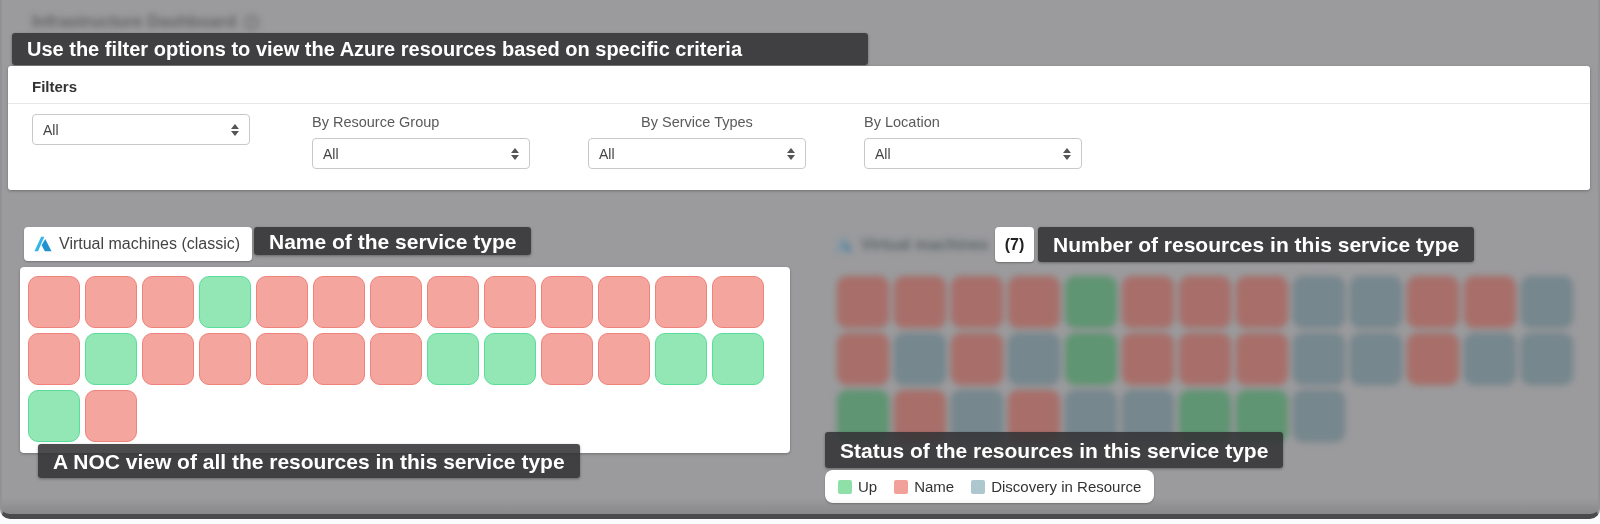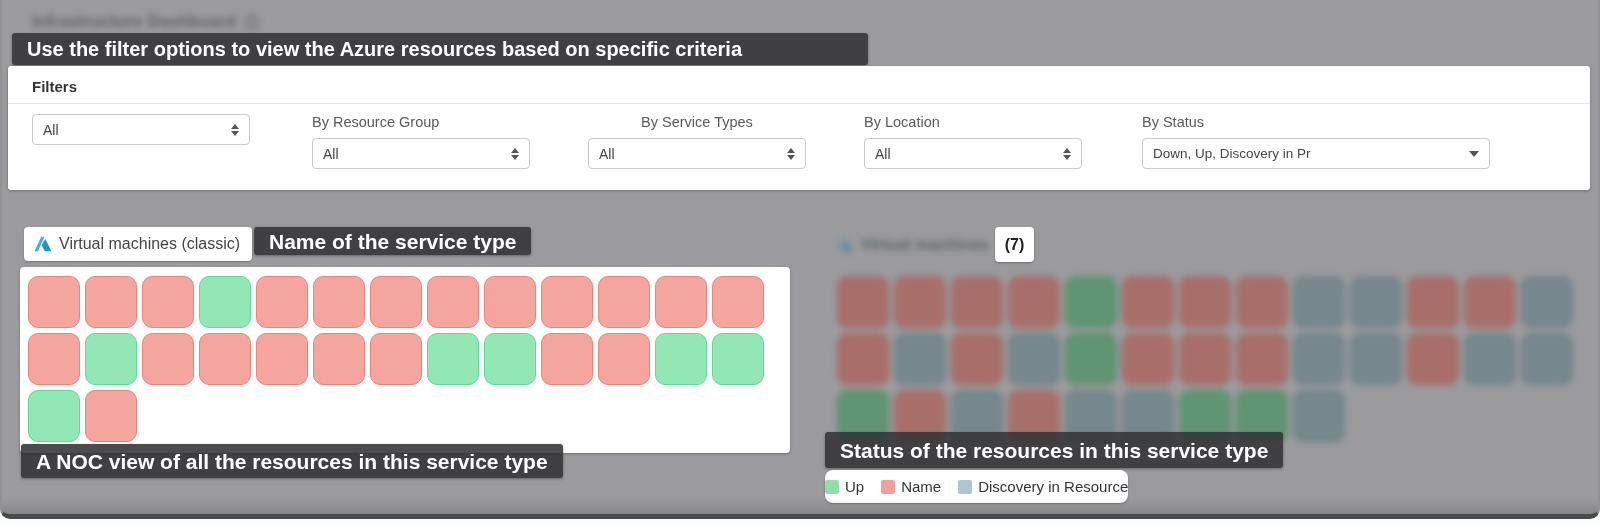--- a/index.html
+++ b/index.html
@@ -20,21 +20,21 @@
   .info-icon { width:15px; height:15px; border:2px solid #6d6d70; border-radius:50%;
     font-size:10px; font-weight:700; color:#6d6d70; display:flex; align-items:center; justify-content:center; }
 
   
   .callout { position:absolute; background:rgba(51,51,53,0.88); color:#fff; font-weight:600;
     font-size:21px; line-height:1; display:flex; align-items:center; padding:14px 15px;
     border-radius:3px; box-shadow:0 1px 3px rgba(0,0,0,0.35); white-space:nowrap; }
   .co-filters { left:10px; top:33px; height:32px; width:856px; font-size:20px; }
   .co-name    { left:252px; top:227px; height:19px; }
   .co-count   { left:1036px; top:227px; height:35px; }
-  .co-noc     { left:19px;  top:444px; height:34px; }
+  .co-noc     { left:36px;  top:444px; height:34px; }
   .co-status  { left:823px; top:432px; height:36px; }
 
   
   .filters-card { position:absolute; left:6px; top:66px; width:1582px; height:124px;
     background:#fff; border-radius:3px; box-shadow:0 1px 3px rgba(0,0,0,0.28); }
   .filters-title { position:absolute; left:24px; top:12px; font-size:15px; font-weight:700; color:#333; }
   .filters-divider { position:absolute; left:0; top:37px; width:100%; height:1px; background:#e7e7e7; }
   .filter-group { position:absolute; top:48px; }
   .fg-0 { left:24px; }  .fg-1 { left:304px; } .fg-2 { left:580px;text-align:center; } .fg-3 { left:856px; } .fg-4 { left:1134px; }
   .filter-label { display:block; font-size:14.5px; color:#5a5a5a; margin-bottom:8px; }
@@ -61,21 +61,21 @@
 
   
   .noc-card { position:absolute; left:18px; top:267px; width:770px; height:186px; background:#fff;
     border-radius:4px; box-shadow:0 1px 3px rgba(0,0,0,0.28); padding:9px 0 0 8px; }
   .noc-grid-right { position:absolute; left:835px; top:276px; }
   .noc-row { display:flex; gap:5px; margin-bottom:5px; }
   .noc-square { width:52px; height:52px; border-radius:10px; border:1px solid transparent; cursor:pointer; }
 
   
   .legend { position:absolute; left:823px; top:470px; height:33px; background:#fff; border-radius:8px;
-    box-shadow:0 1px 2px rgba(0,0,0,0.25); display:flex; align-items:center; gap:17px; padding:0 0; }
+    box-shadow:0 1px 2px rgba(0,0,0,0.25); display:flex; align-items:center; gap:17px; padding:0 13px; }
   .legend-item { display:flex; align-items:center; gap:6px; font-size:15px; color:#333; white-space:nowrap; }
   .legend-chip { width:14px; height:14px; border-radius:2px; display:inline-block; }
 </style>
 </head>
 <body>
 
 <div class="shot">
 
   <div class="page-title blur3">
     <span>Infrastructure Dashboard</span>
@@ -124,27 +124,20 @@
       <span class="filter-label">By Location</span>
       <div class="select">
         <span>All</span>
         <span class="stepper-arrows">
             <i class="up"></i>
             <i class="down"></i>
           </span>
       </div>
     </div>
 
-    <div class="filter-group fg-4">
-      <span class="filter-label">By Status</span>
-      <div class="select wide">
-        <span>Down, Up, Discovery in Pr</span>
-        <span class="caret-down"></span>
-      </div>
-    </div>
   </div>
 
   <div class="svc-header">
     <svg width="18" height="18" viewBox="0 0 20 20">
       <polygon points="8,2 11.5,2 4.5,18 0.5,18" fill="#35b4e5"></polygon>
       <polygon points="12.5,4.5 19.5,18 12,18 8.5,11.5" fill="#2191cf"></polygon>
     </svg>
     <span>Virtual machines (classic)</span>
   </div>
 
@@ -192,20 +185,21 @@
   <div class="svc-header-right blur3">
     <svg width="18" height="18" viewBox="0 0 20 20">
       <polygon points="8,2 11.5,2 4.5,18 0.5,18" fill="#6e97ad"></polygon>
       <polygon points="12.5,4.5 19.5,18 12,18 8.5,11.5" fill="#5d87a0"></polygon>
     </svg>
     <span>Virtual machines</span>
   </div>
 
   <div class="count-badge">(7)</div>
 
+  <div class="callout co-count">Number of resources in this service type</div>
 
   <div class="noc-grid-right blur3">
       <div class="noc-row">
         <div class="noc-square" style="background: rgb(168, 111, 106); border-color: rgb(158, 101, 95);"></div>
         <div class="noc-square" style="background: rgb(168, 111, 106); border-color: rgb(158, 101, 95);"></div>
         <div class="noc-square" style="background: rgb(168, 111, 106); border-color: rgb(158, 101, 95);"></div>
         <div class="noc-square" style="background: rgb(168, 111, 106); border-color: rgb(158, 101, 95);"></div>
         <div class="noc-square" style="background: rgb(95, 149, 114); border-color: rgb(86, 138, 105);"></div>
         <div class="noc-square" style="background: rgb(168, 111, 106); border-color: rgb(158, 101, 95);"></div>
         <div class="noc-square" style="background: rgb(168, 111, 106); border-color: rgb(158, 101, 95);"></div>

